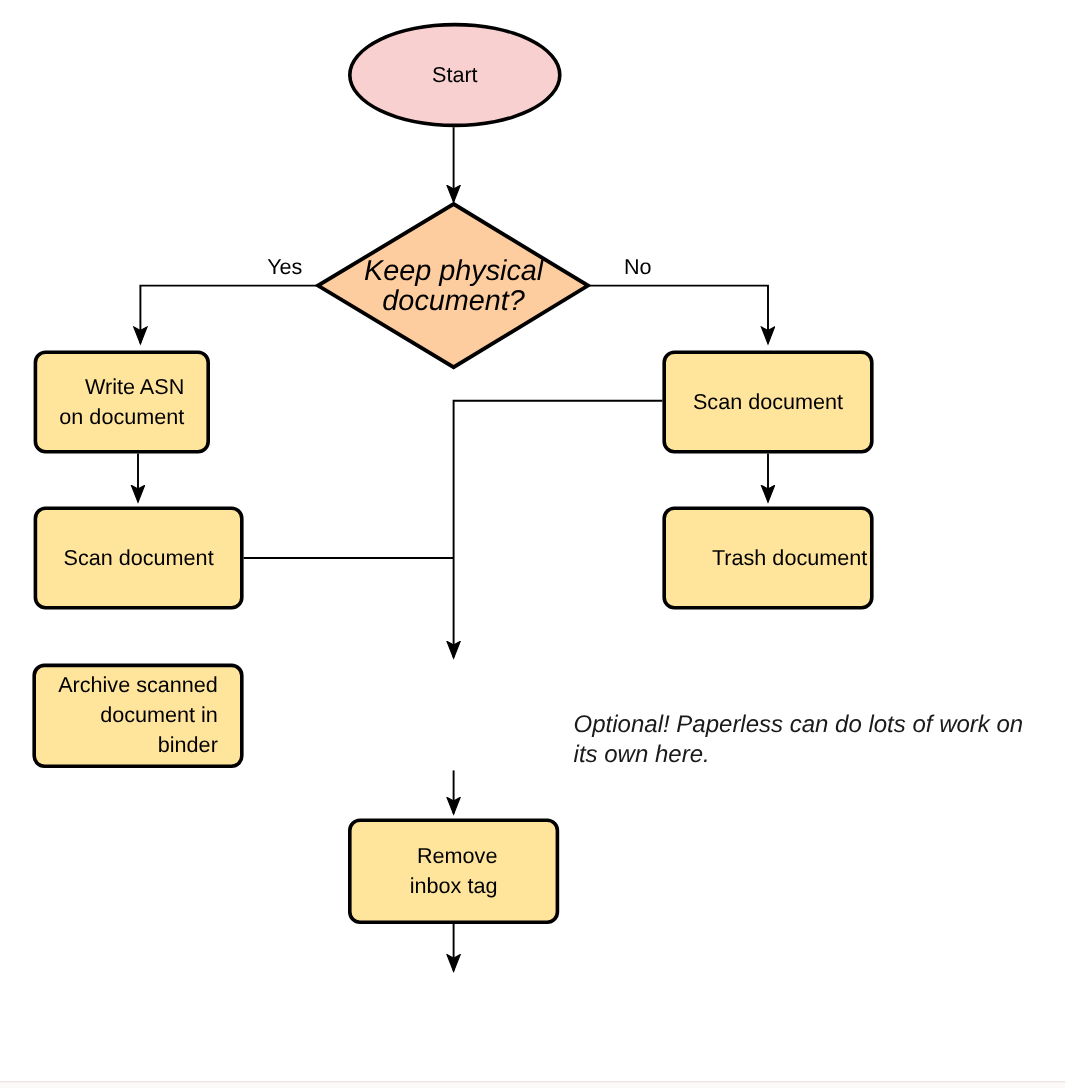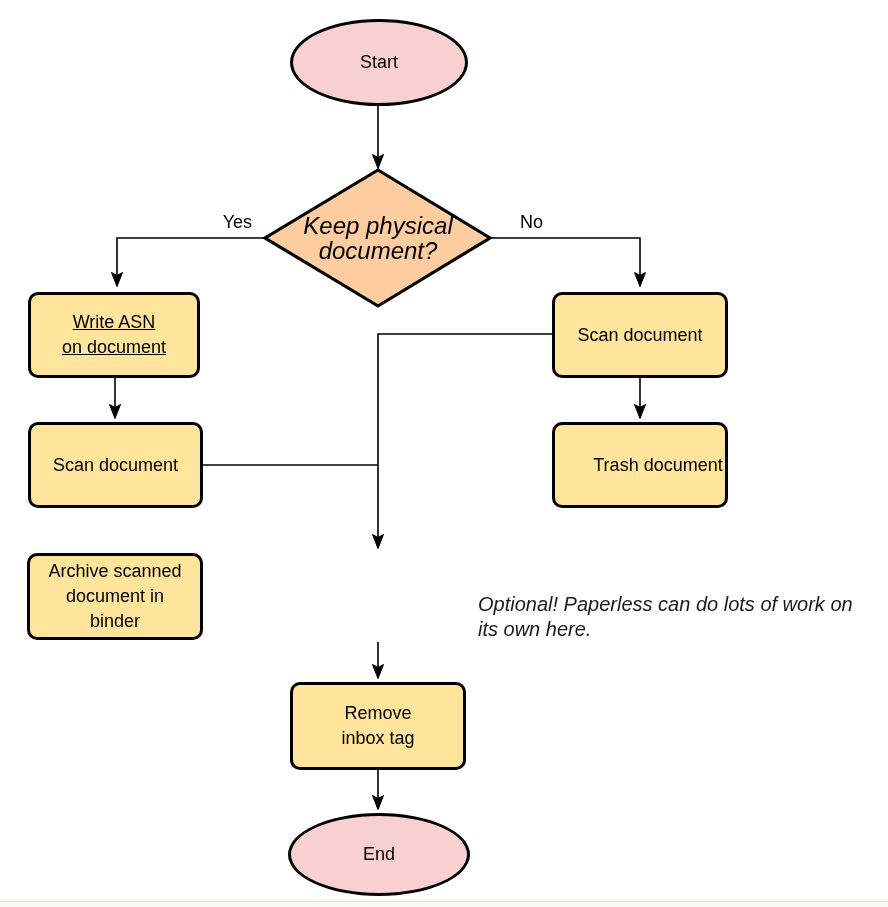--- a/index.html
+++ b/index.html
@@ -21,21 +21,21 @@
     top: 0;
     width: 888px;
     height: 907px;
   }
   .node {
     position: absolute;
     box-sizing: border-box;
     display: flex;
     align-items: center;
     justify-content: center;
-    text-align: center;
+    text-align: right;
     border: 3px solid var(--stroke-color, #000);
     font-size: 18px;
     line-height: 25px;
     color: #000;
     white-space: pre-line;
   }
   .node.process {
     background: var(--process-fill, #ffe49c);
     border-radius: 10px;
   }
@@ -108,21 +108,21 @@
   <div class="node terminal" style="left:290px; top:19px; width:178px; height:87px;">
     <span>Start</span>
   </div>
 
   <div class="decision-label" style="left:278px; top:210px; width:200px; height:56px;">Keep physical
 document?</div>
 
   <div class="edge-label" style="left:206px; top:212px; width:46px;">Yes</div>
   <div class="edge-label" style="left:497px; top:212px; width:46px;">No</div>
 
-  <div class="node process" style="left:28px; top:292px; width:172px; height:86px;text-decoration:underline;">
+  <div class="node process" style="left:28px; top:292px; width:147px; height:86px;">
     <span>Write ASN
 on document</span>
   </div>
   <div class="node process" style="left:28px; top:422px; width:175px; height:86px;">
     <span>Scan document</span>
   </div>
   <div class="node process" style="left:27px; top:553px; width:176px; height:87px;">
     <span>Archive scanned
 document in
 binder</span>
@@ -133,22 +133,19 @@
   </div>
   <div class="node process" style="left:552px; top:422px; width:176px; height:86px;padding-left:36px;">
     <span>Trash document</span>
   </div>
 
   <div class="node process" style="left:290px; top:682px; width:176px; height:88px;">
     <span>Remove
 inbox tag</span>
   </div>
 
-  <div class="node terminal" style="left:288px; top:813px; width:182px; height:83px;">
-    <span>End</span>
-  </div>
 
   <div class="annotation" style="left:478px; top:592px; width:404px;">Optional! Paperless can do lots of work on
 its own here.</div>
 
   <div class="bottom-strip"></div>
 
 </div>
 
 </body></html>

